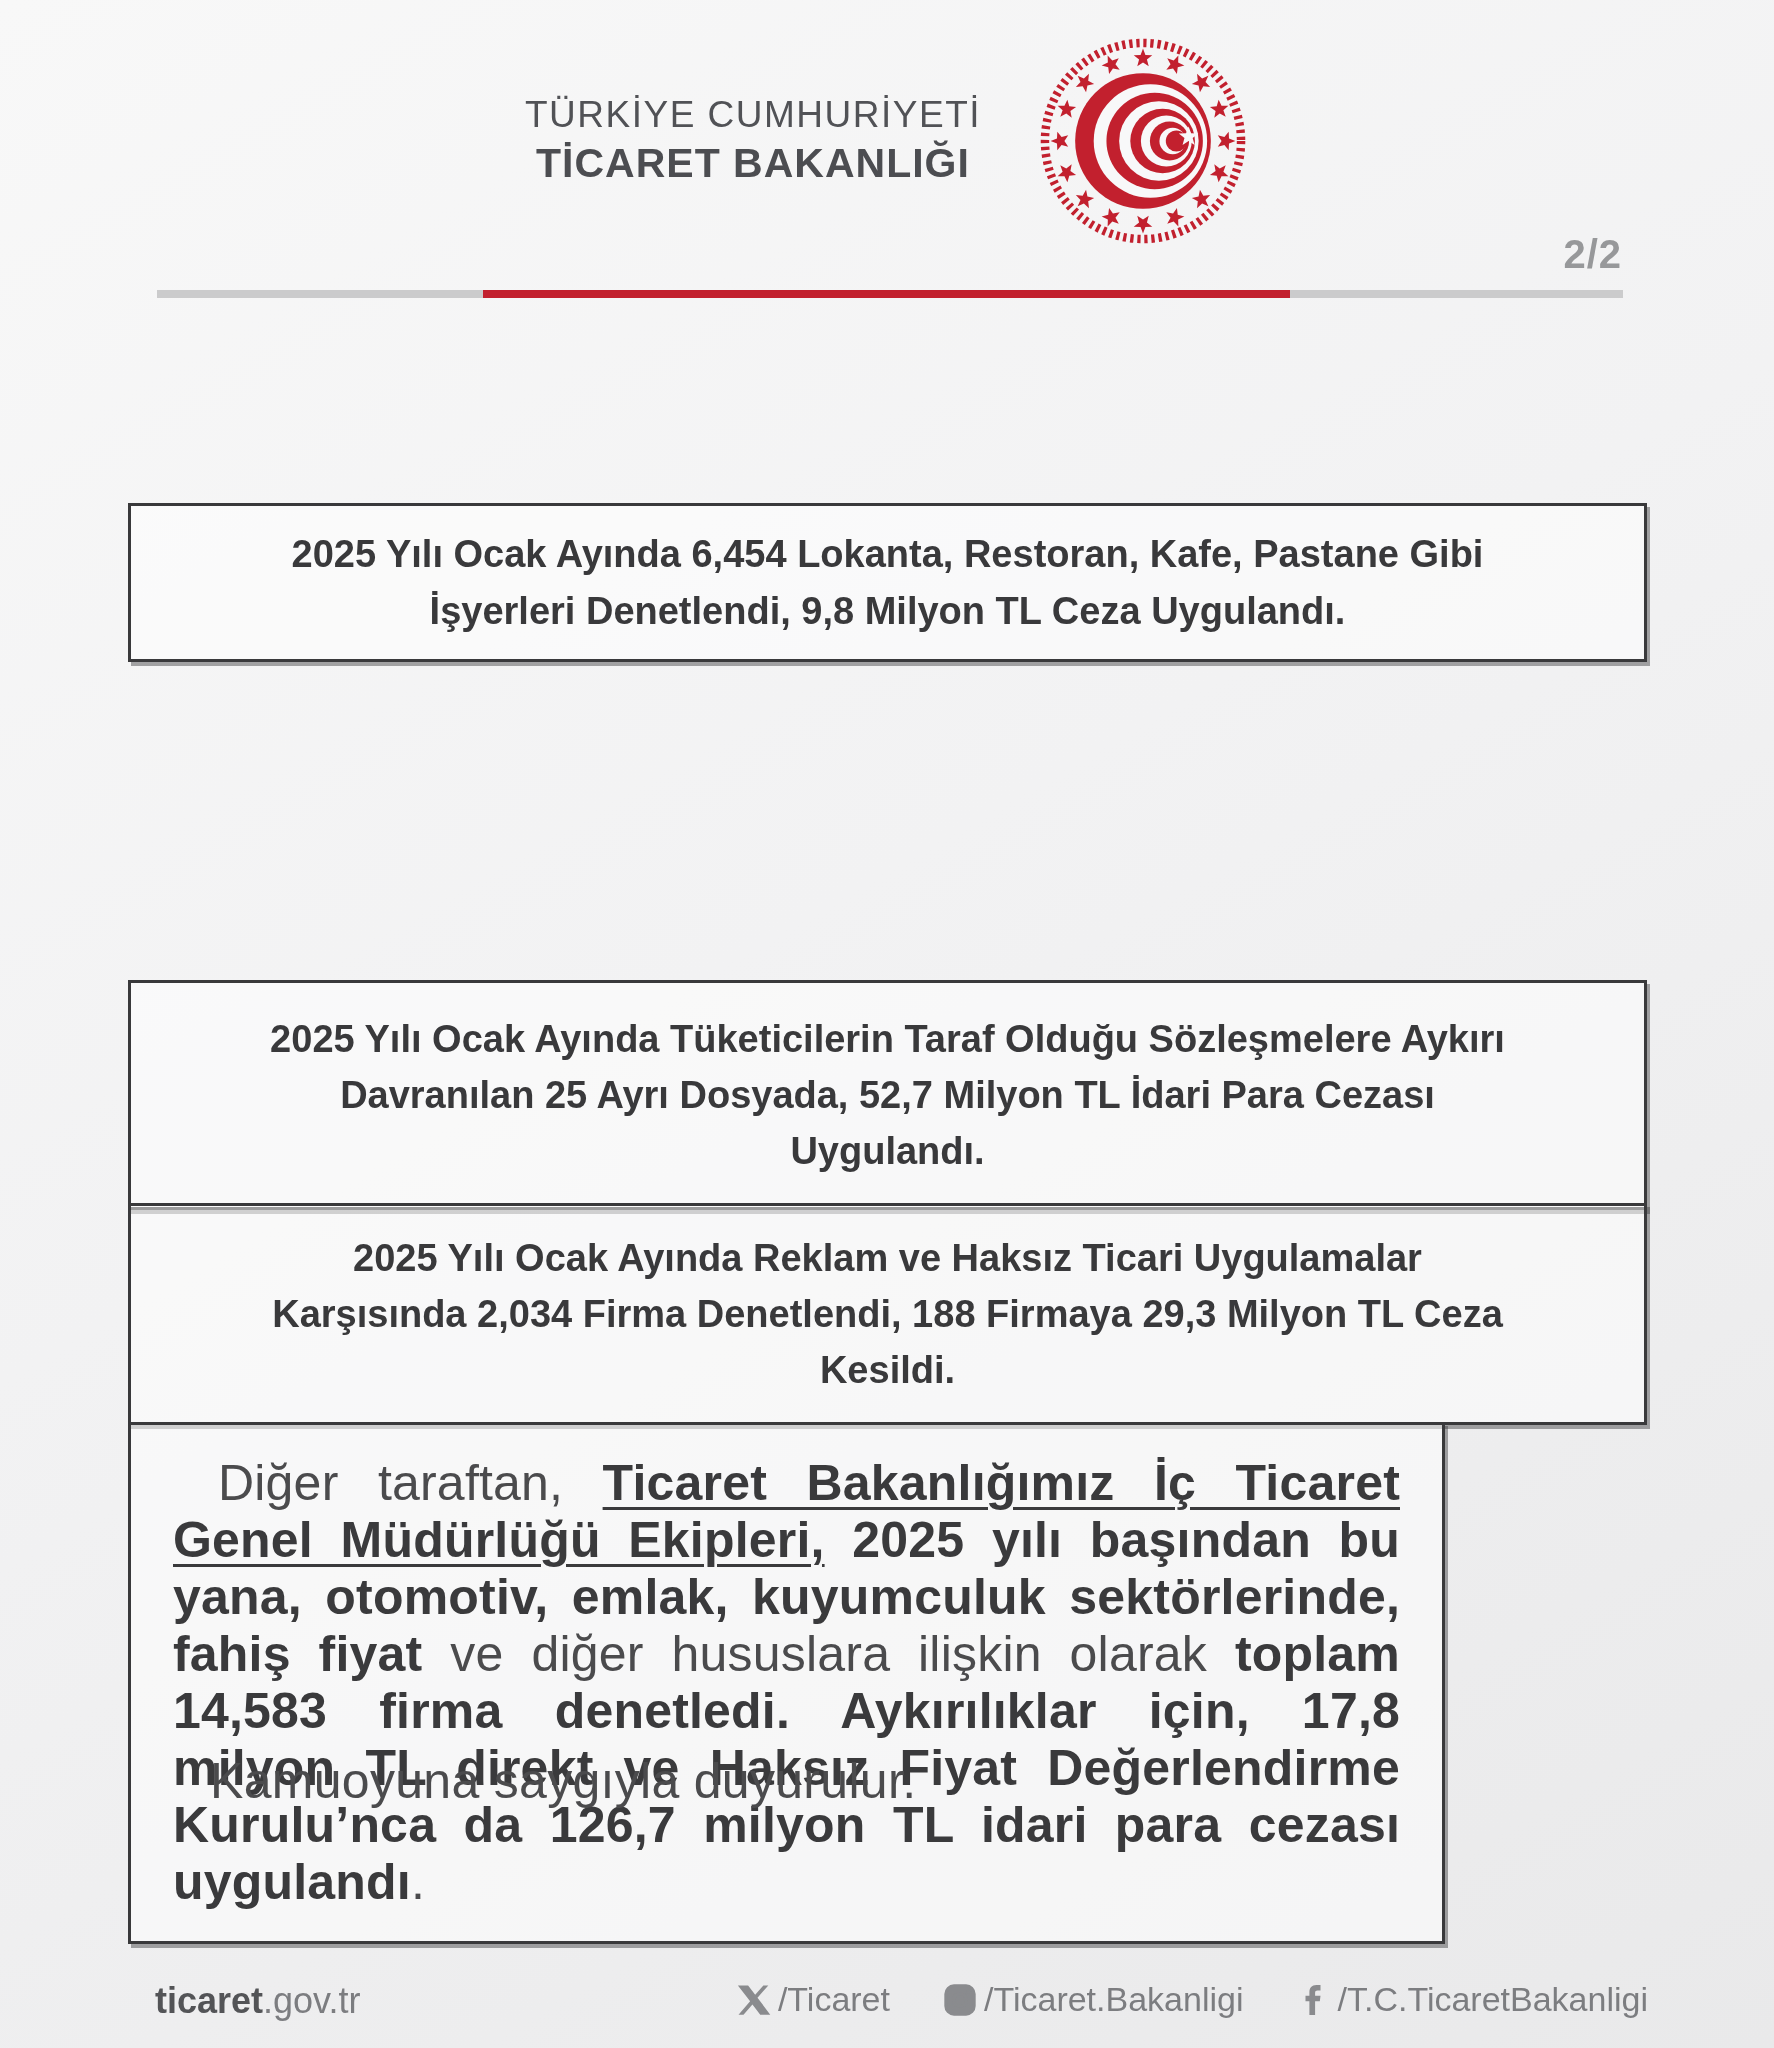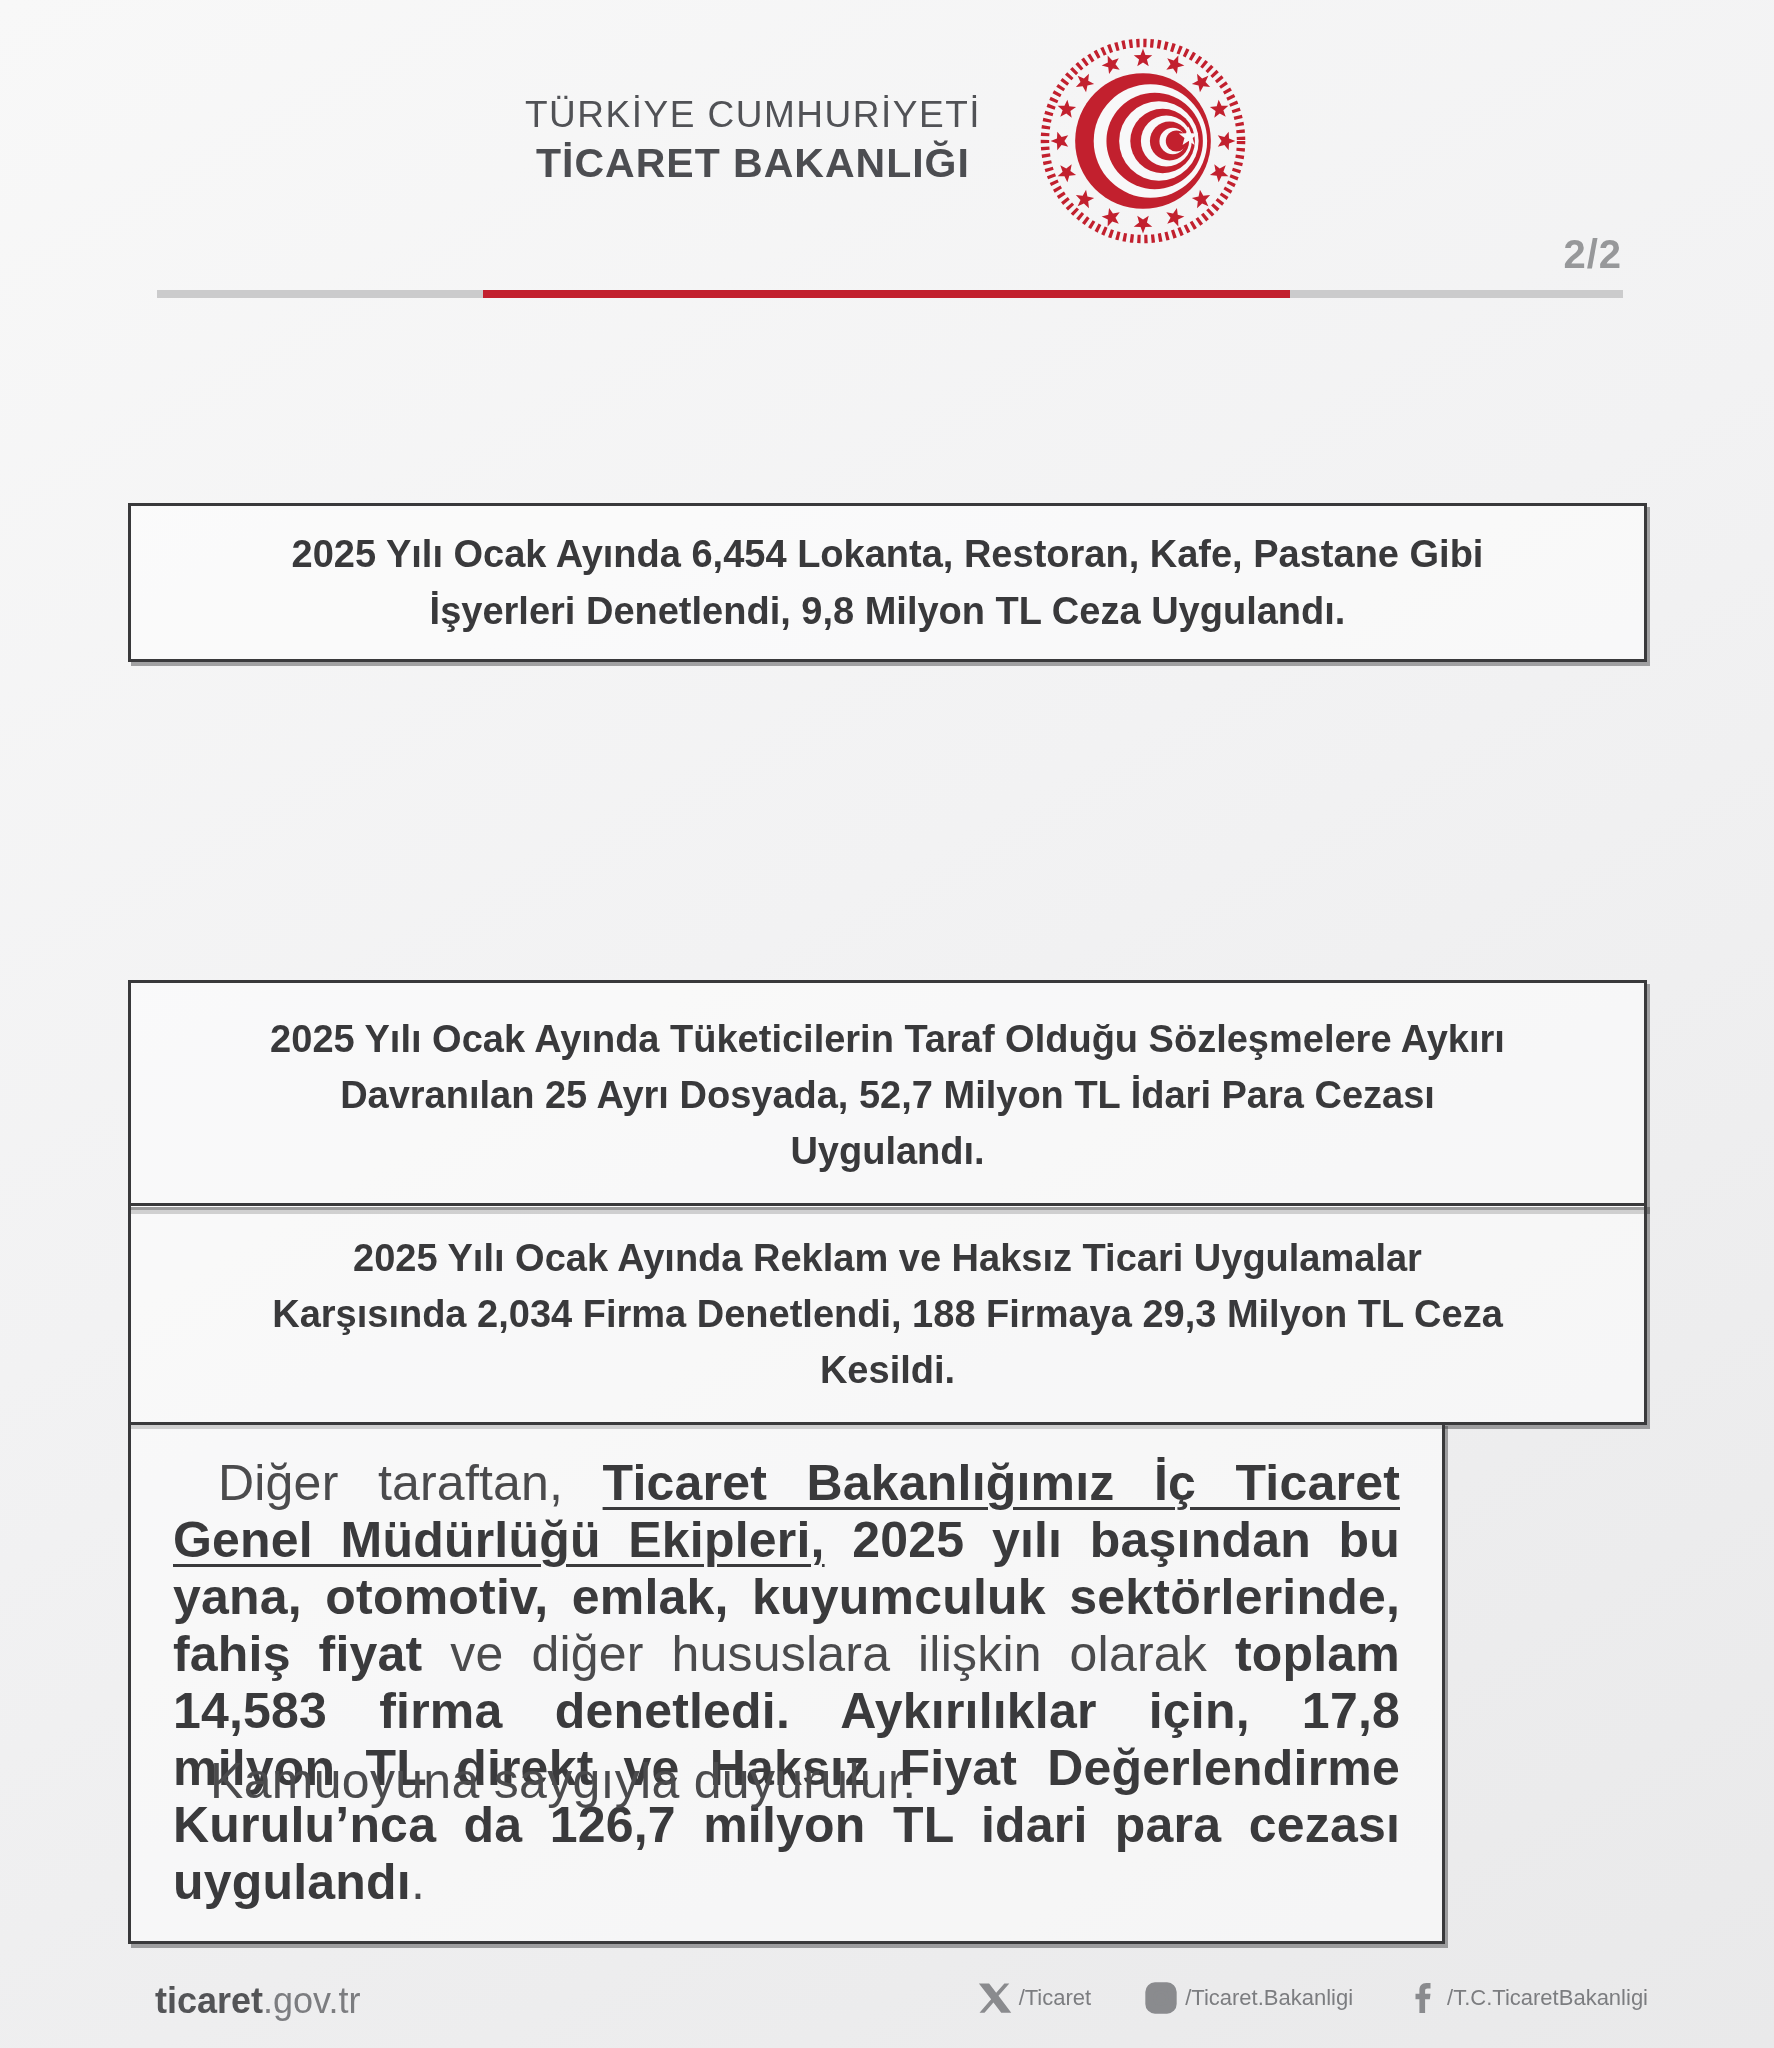--- a/index.html
+++ b/index.html
@@ -61,21 +61,21 @@
   .closing{
     position:absolute;left:210px;top:1752px;
     font-size:50px;color:#4b4b4d;letter-spacing:0.3px;
   }
   
   .site{ position:absolute;left:155px;top:1980px;font-size:36px;color:#7c7d80; }
   .site .b1{ font-weight:700;color:#535457; }
   .social{
     position:absolute;right:126px;top:1980px;
     display:flex;align-items:center;gap:52px;
-    font-size:22px;color:#7c7d80;
+    font-size:34px;color:#7c7d80;
   }
   .soc{ display:flex;align-items:center;gap:6px; }
   .soc svg{ width:36px;height:36px;fill:#8a8b8e; }
 </style>
 </head>
 <body>
 
 <div class="page">
 
   <div class="brandbar">

